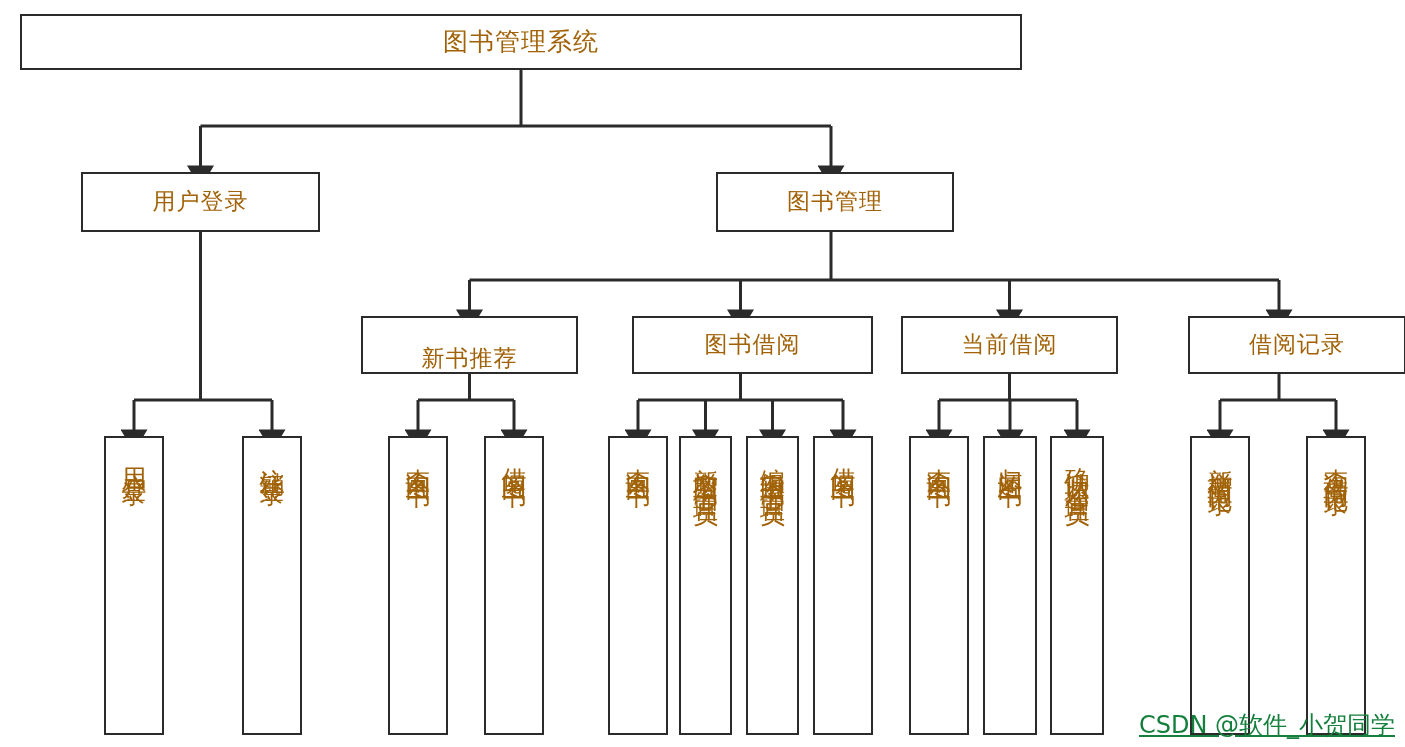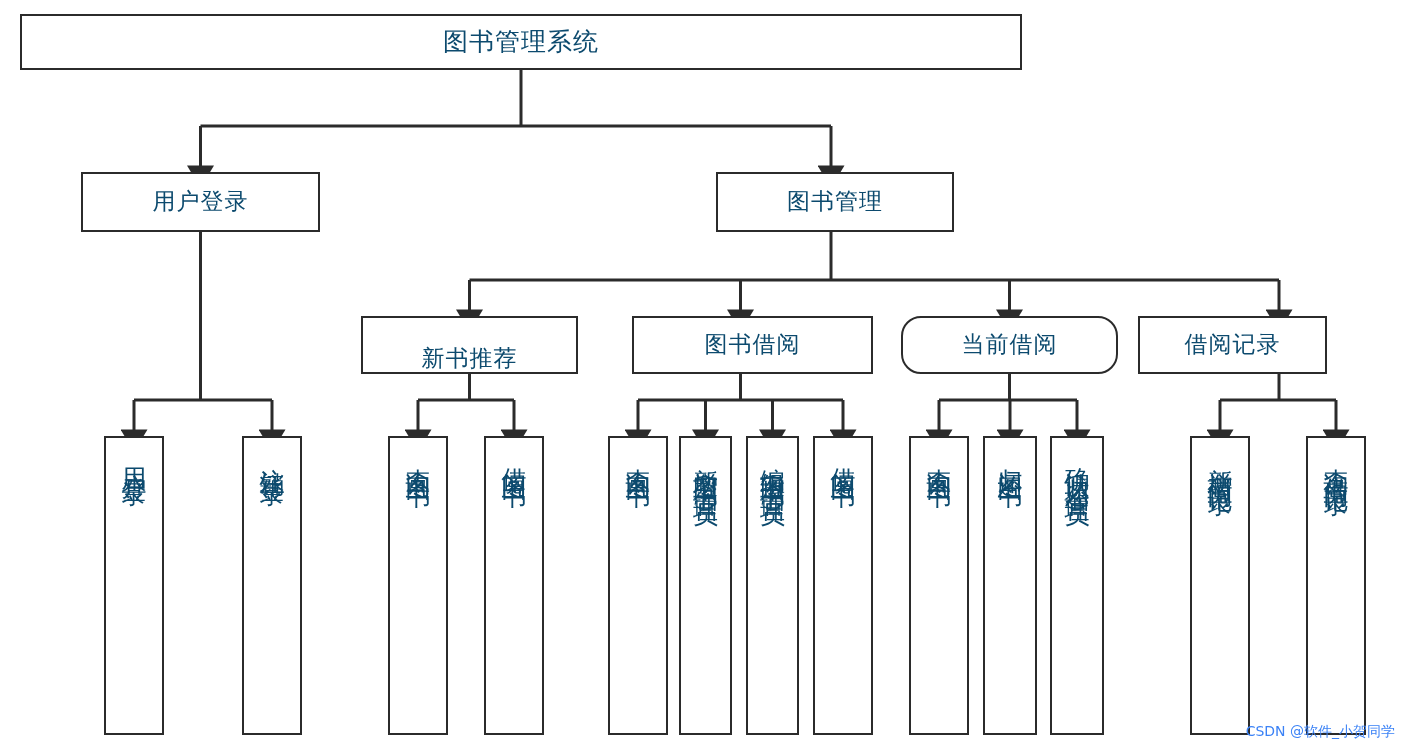--- a/index.html
+++ b/index.html
@@ -30,21 +30,21 @@
     position: absolute;
     box-sizing: border-box;
     background: #ffffff;
     border: 2px solid #2b2b2b;
     display: flex;
     align-items: center;
     justify-content: center;
     z-index: 2;
   }
   .node .label {
-    color: #0c4a6e;
+    color: #a16207;
     text-align: center;
     line-height: 1.18;
     white-space: pre-line;
   }
   .node.horizontal .label {
     font-size: 23px;
     letter-spacing: 1px;
   }
   .node.vertical {
     align-items: flex-start;
@@ -55,25 +55,26 @@
     text-orientation: upright;
     font-size: 25px;
     letter-spacing: 5px;
     line-height: 1;
   }
   .node.root .label { font-size: 25px; }
   .watermark {
     position: absolute;
     right: 10px;
     bottom: 6px;
-    font-size: 14px;
-    color: #3b82f6;
+    font-size: 24px;
+    color: #15803d;
     z-index: 5;
     white-space: nowrap;
     font-family: "DejaVu Sans", sans-serif;
+    text-decoration: underline;
   }
 </style>
 </head>
 <body>
 
 <div id="canvas">
   <svg id="edges" viewBox="0 0 1405 747" width="1405" height="747">
     <defs>
       <marker id="arrowhead" markerWidth="9" markerHeight="9" refX="1.2" refY="4.5" orient="auto" markerUnits="strokeWidth">
         <polygon points="0,0 0,9 7.5,4.5" fill="#2b2b2b"></polygon>
@@ -125,24 +126,24 @@
     </div>
     <div class="node horizontal" style="left: 716px; top: 172px; width: 238px; height: 60px;">
       <span class="label">图书管理</span>
     </div>
     <div class="node horizontal" style="left: 361px; top: 316px; width: 217px; height: 58px; align-items: flex-end;">
       <span class="label">新书推荐</span>
     </div>
     <div class="node horizontal" style="left: 632px; top: 316px; width: 241px; height: 58px;">
       <span class="label">图书借阅</span>
     </div>
-    <div class="node horizontal" style="left: 901px; top: 316px; width: 217px; height: 58px; border-radius: 20px;">
+    <div class="node horizontal" style="left: 901px; top: 316px; width: 217px; height: 58px;">
       <span class="label">当前借阅</span>
     </div>
-    <div class="node horizontal" style="left: 1138px; top: 316px; width: 189px; height: 58px;">
+    <div class="node horizontal" style="left: 1188px; top: 316px; width: 218px; height: 58px;">
       <span class="label">借阅记录</span>
     </div>
     <div class="node vertical" style="left: 104px; top: 436px; width: 60px; height: 299px;">
       <span class="label">用户登录</span>
     </div>
     <div class="node vertical" style="left: 242px; top: 436px; width: 60px; height: 299px;">
       <span class="label">注销登录</span>
     </div>
     <div class="node vertical" style="left: 388px; top: 436px; width: 60px; height: 299px;">
       <span class="label">查询图书</span>

